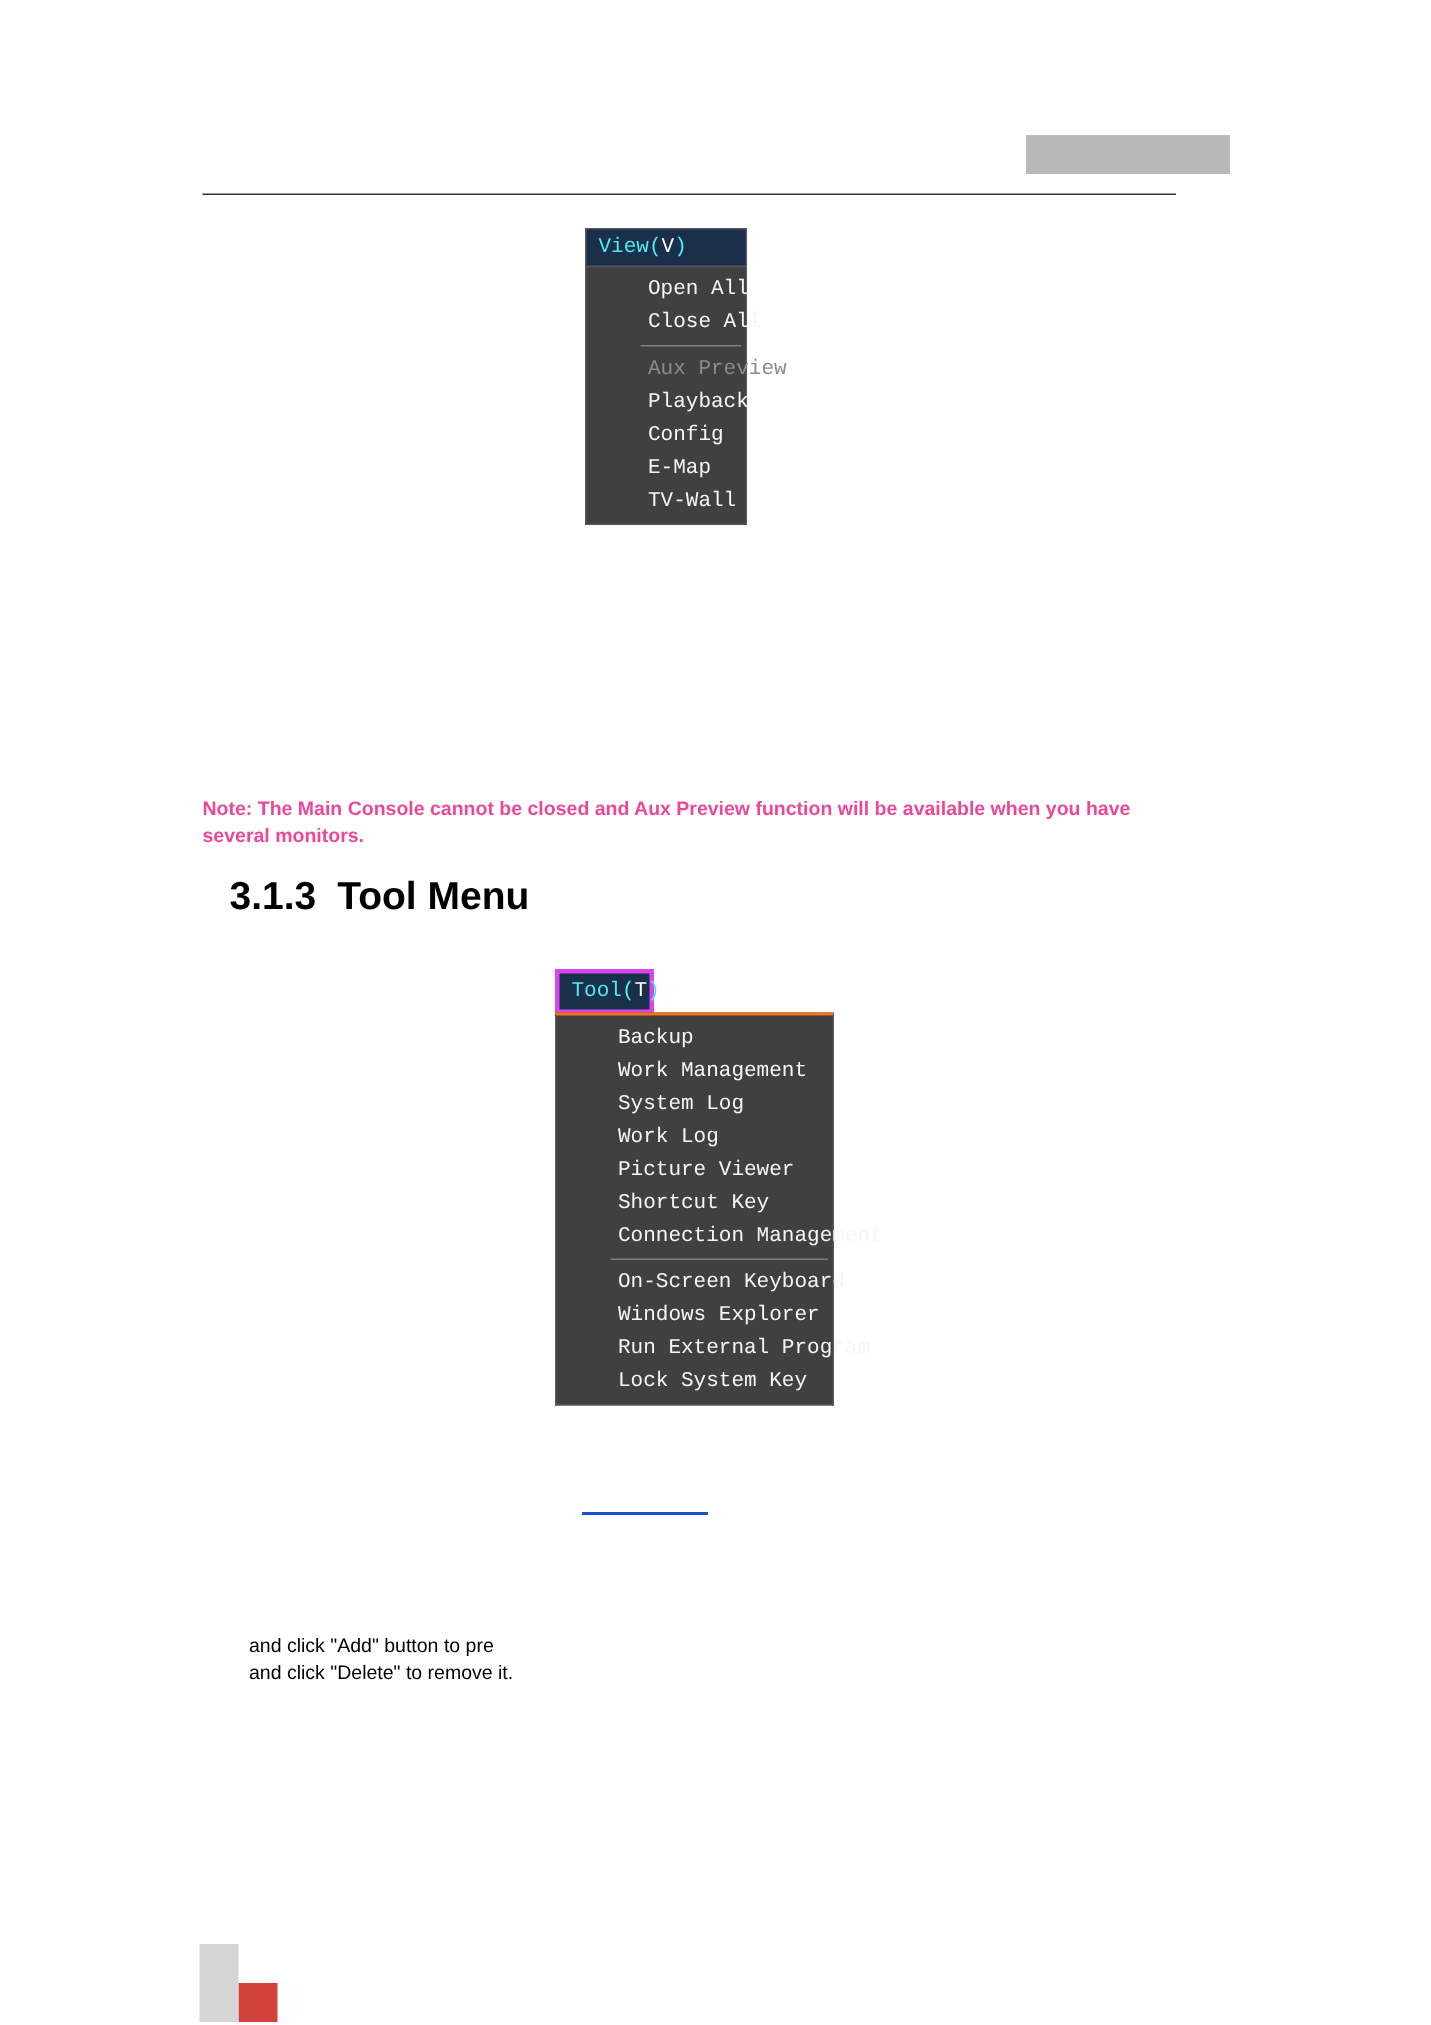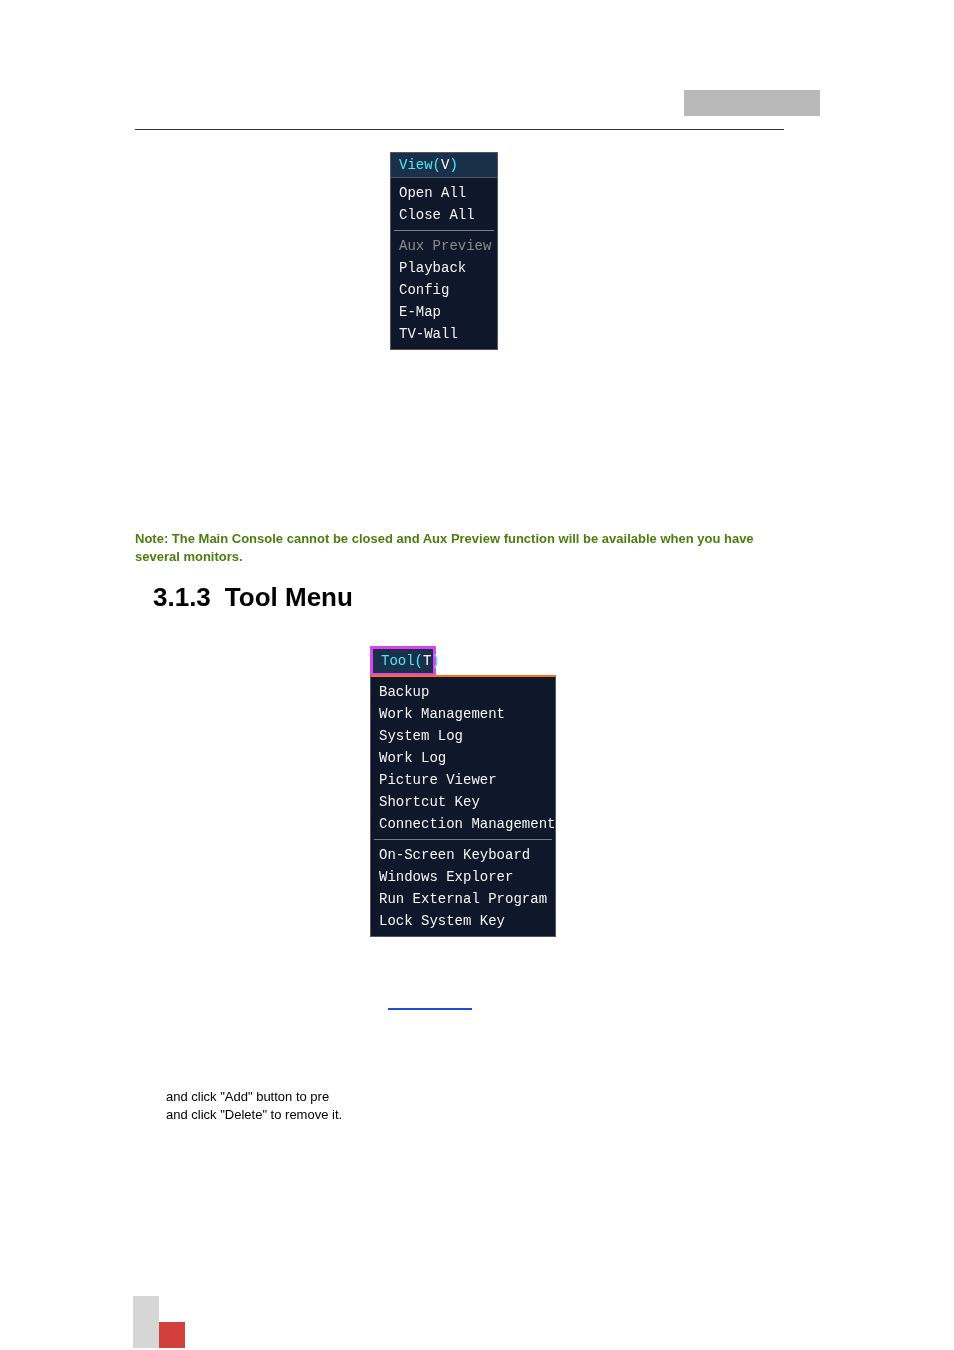--- a/index.html
+++ b/index.html
@@ -42,24 +42,25 @@
     font-size: 14px;
   }
   .menu-title {
     background: #1a2f4a;
     color: #4feaf2;
     padding: 4px 8px;
     border: 1px solid #556;
   }
   .menu-title .letter { color: #fff; }
   .menu-body {
-    background: #0f172a;
+    background: #404040;
     border: 1px solid #556;
     border-top: none;
     color: #f5f5f5;
+    padding-left: 33px;
   }
   .menu-section {
     padding: 4px 0;
   }
   .menu-sep {
     height: 1px;
     background: #7c7d80;
     margin: 0 3px;
   }
   .menu-item {
@@ -67,21 +68,21 @@
     white-space: nowrap;
   }
   .menu-item.disabled {
     color: #8a8b8e;
   }
   .note {
     position: absolute;
     top: 486px;
     left: 135px;
     width: 649px;
-    color: #4d7c0f;
+    color: #ec4899;
     font-weight: bold;
     font-size: 13px;
     line-height: 1.35;
     font-family: Verdana, Arial, sans-serif;
   }
   .heading {
     position: absolute;
     top: 538px;
     left: 153px;
     font-size: 26px;

